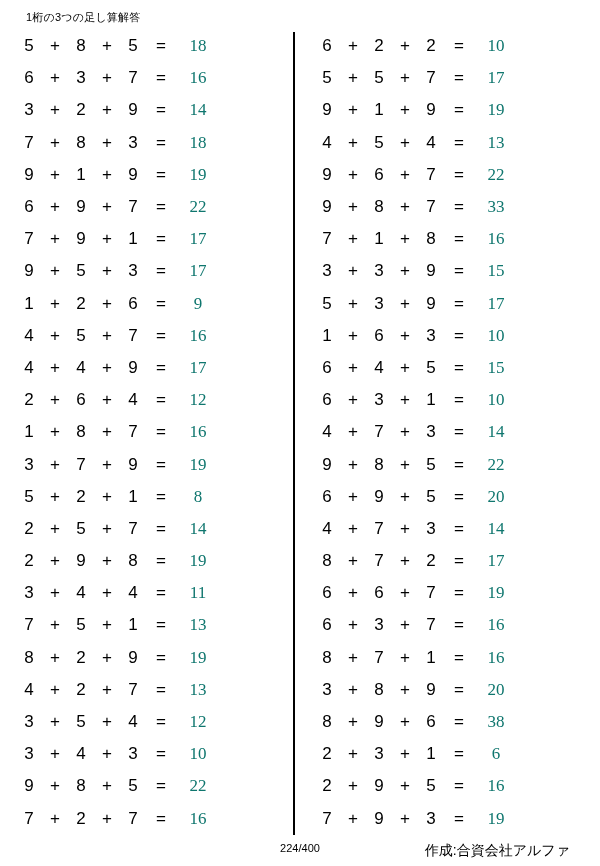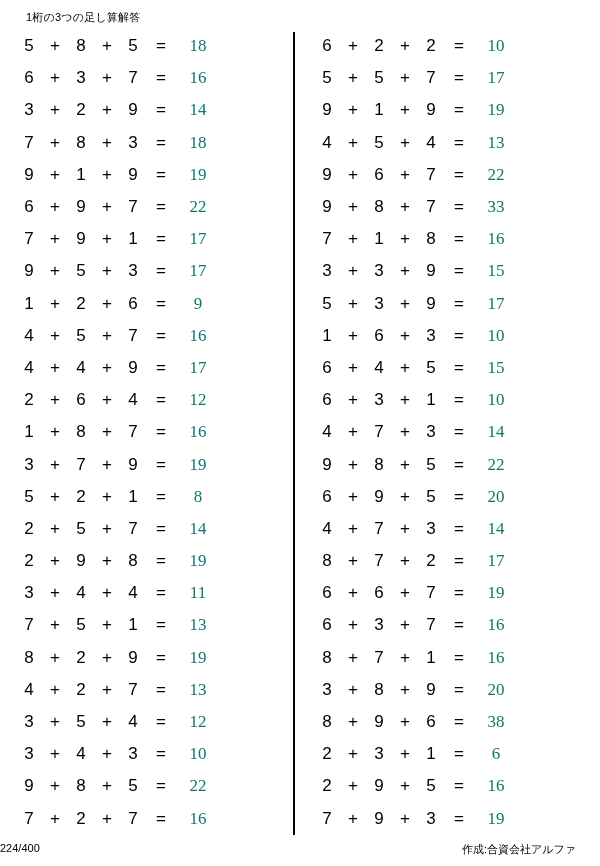--- a/index.html
+++ b/index.html
@@ -78,27 +78,28 @@
     left: 0;
     right: 0;
     bottom: 8px;
     height: 16px;
     font-size: 11px;
   }
   .page-num {
     position: absolute;
     left: 0;
     right: 0;
+    text-align: center;
     font-size: 11px;
     color: #000;
   }
   .credit {
     position: absolute;
-    right: 24px;
-    font-size: 11px;
+    right: 30px;
+    font-size: 14px;
     color: #000;
   }
 </style>
 </head>
 <body>
 
 <div class="sheet">
   <div class="title">1桁の3つの足し算解答</div>
 
   <div class="columns">

